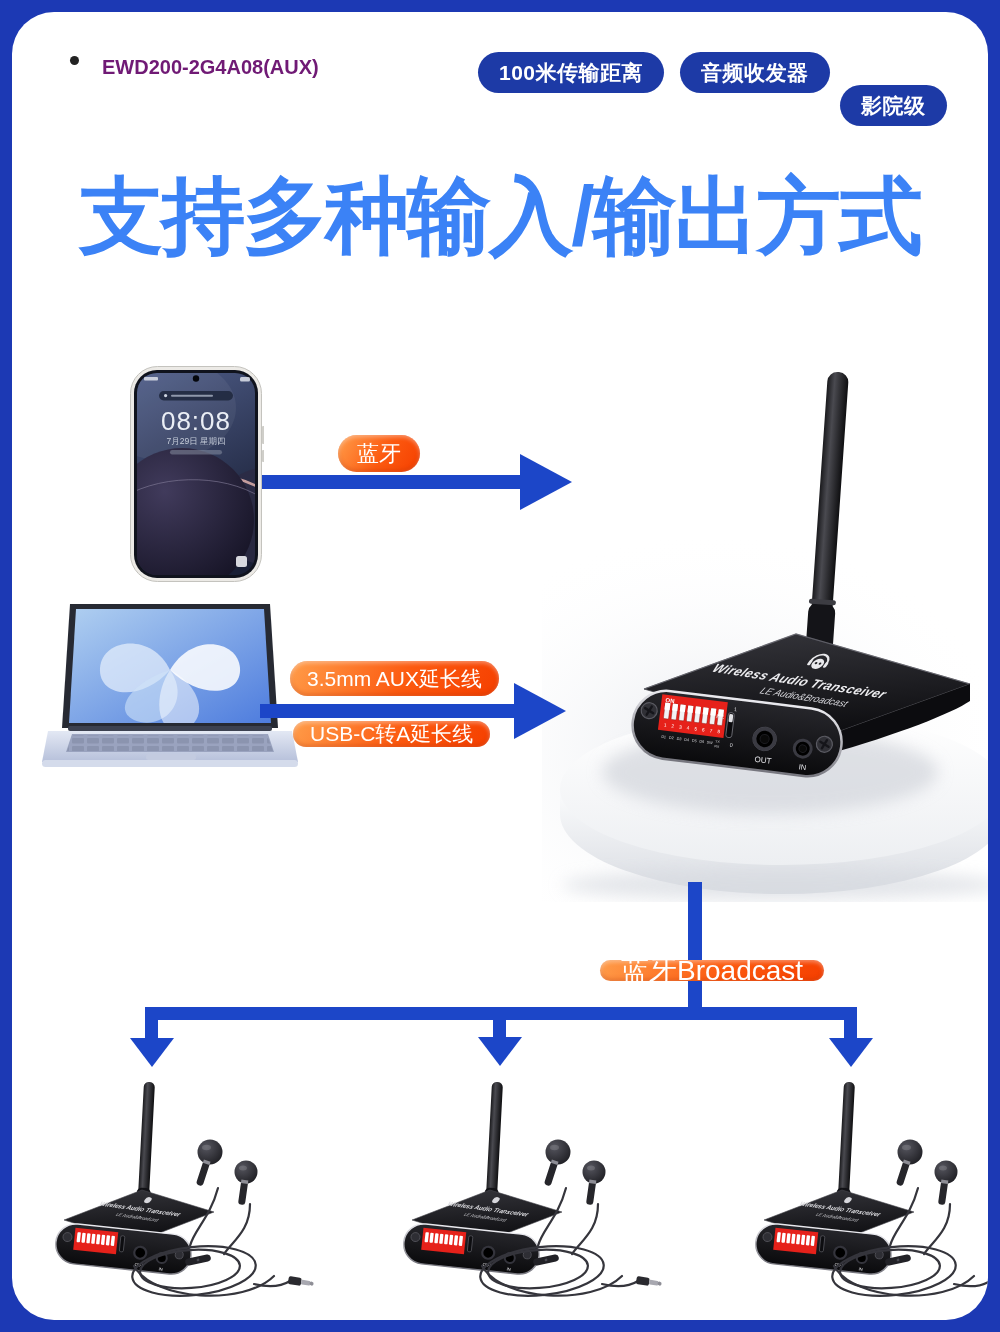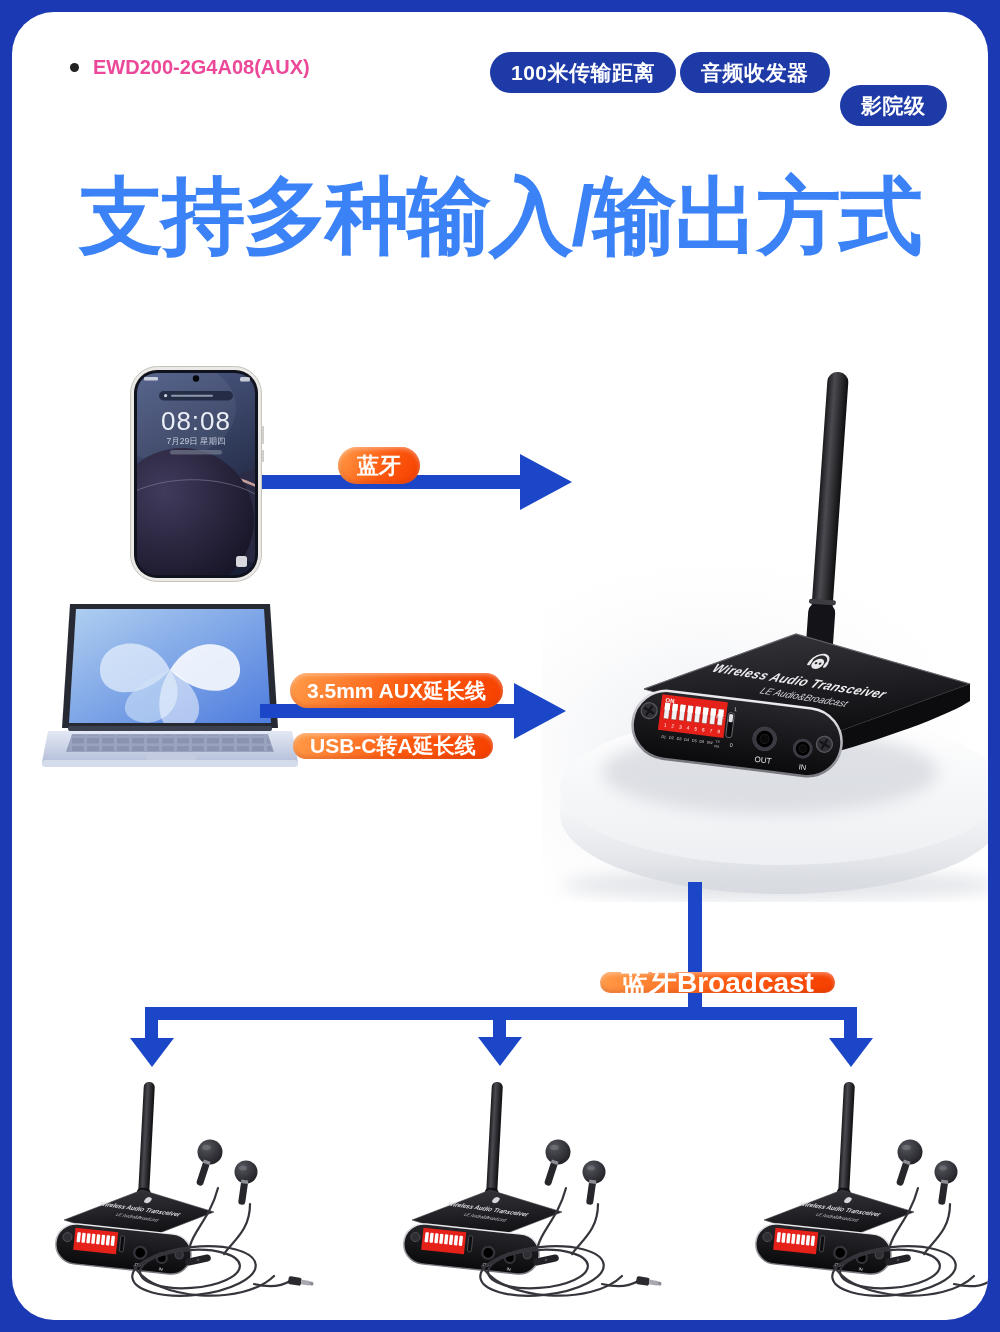--- a/index.html
+++ b/index.html
@@ -1,30 +1,30 @@
 <!DOCTYPE html>
 <html><head>
 <meta charset="utf-8">
 <style>
   html,body{margin:0;padding:0;background:#e9ebf2;}
   *{box-sizing:border-box;font-family:"Liberation Sans","DejaVu Sans",sans-serif;}
   .page{position:relative;width:1000px;height:1332px;background:#1c39b4;margin:0 auto;overflow:hidden;}
   .panel{position:absolute;left:12px;top:12px;right:12px;bottom:12px;background:#ffffff;border-radius:42px;overflow:hidden;}
   
-  .model{position:absolute;left:58px;top:44px;display:flex;align-items:center;gap:14px;color:#ec4899;font-size:20px;font-weight:700;}
+  .model{position:absolute;left:58px;top:44px;display:flex;align-items:flex-start;gap:23px;color:#701a75;font-size:20px;font-weight:700;}
   .model .dot{width:9px;height:9px;border-radius:50%;background:#222;}
   .badge{position:absolute;top:40px;height:41px;display:inline-flex;align-items:center;padding:0 21px;background:#1d3aa6;color:#fff;font-size:21px;font-weight:700;border-radius:21px;letter-spacing:.5px;}
-  .badge1{left:478px;text-align:center;} .badge2{left:668px;} .badge3{left:828px;margin-top:33px;}
+  .badge1{left:466px;text-align:center;} .badge2{left:668px;} .badge3{left:828px;margin-top:33px;}
   
   .title{position:absolute;left:0;right:0;top:148px;text-align:center;font-size:84px;font-weight:900;color:#3b82f6;letter-spacing:-2px;white-space:nowrap;}
   .subtitle{position:absolute;left:0;right:0;top:262px;text-align:center;font-size:25px;font-weight:600;color:#1c1c1c;white-space:nowrap;}
   
-  .pill{position:absolute;display:inline-flex;align-items:center;justify-content:center;color:#fff;font-weight:700;border-radius:999px;
+  .pill{position:absolute;display:inline-flex;align-items:center;justify-content:center;color:#fff;font-weight:400;border-radius:999px;
         background:linear-gradient(120deg,#ff9d4a 0%,#fc5a10 55%,#f53f00 100%);
-        box-shadow:inset 0 2px 4px rgba(255,255,255,.4), inset 0 -2px 4px rgba(170,40,0,.3);z-index:6;white-space:nowrap;margin-top:12px;}
+        box-shadow:inset 0 2px 4px rgba(255,255,255,.4), inset 0 -2px 4px rgba(170,40,0,.3);z-index:6;white-space:nowrap;}
   .pill-bt{left:326px;top:423px;height:37px;padding:0 19px;font-size:22px;}
   .pill-aux{left:278px;top:649px;height:35px;padding:0 17px;font-size:21px;text-align:center;}
   .pill-usb{left:281px;top:709px;height:26px;padding:0 17px;font-size:21px;}
   .pill-bc{left:588px;top:948px;height:21px;padding:0 21px;font-size:28px;}
   
   .bar{position:absolute;background:#1c46c8;z-index:4;}
   .tri-right{position:absolute;width:0;height:0;border-top:28px solid transparent;border-bottom:28px solid transparent;border-left:52px solid #1c46c8;z-index:4;}
   .tri-down{position:absolute;width:0;height:0;border-left:22px solid transparent;border-right:22px solid transparent;border-top:29px solid #1c46c8;z-index:4;}
   .scene-svg{position:absolute;z-index:2;}
   .rx-svg{position:absolute;z-index:3;}

